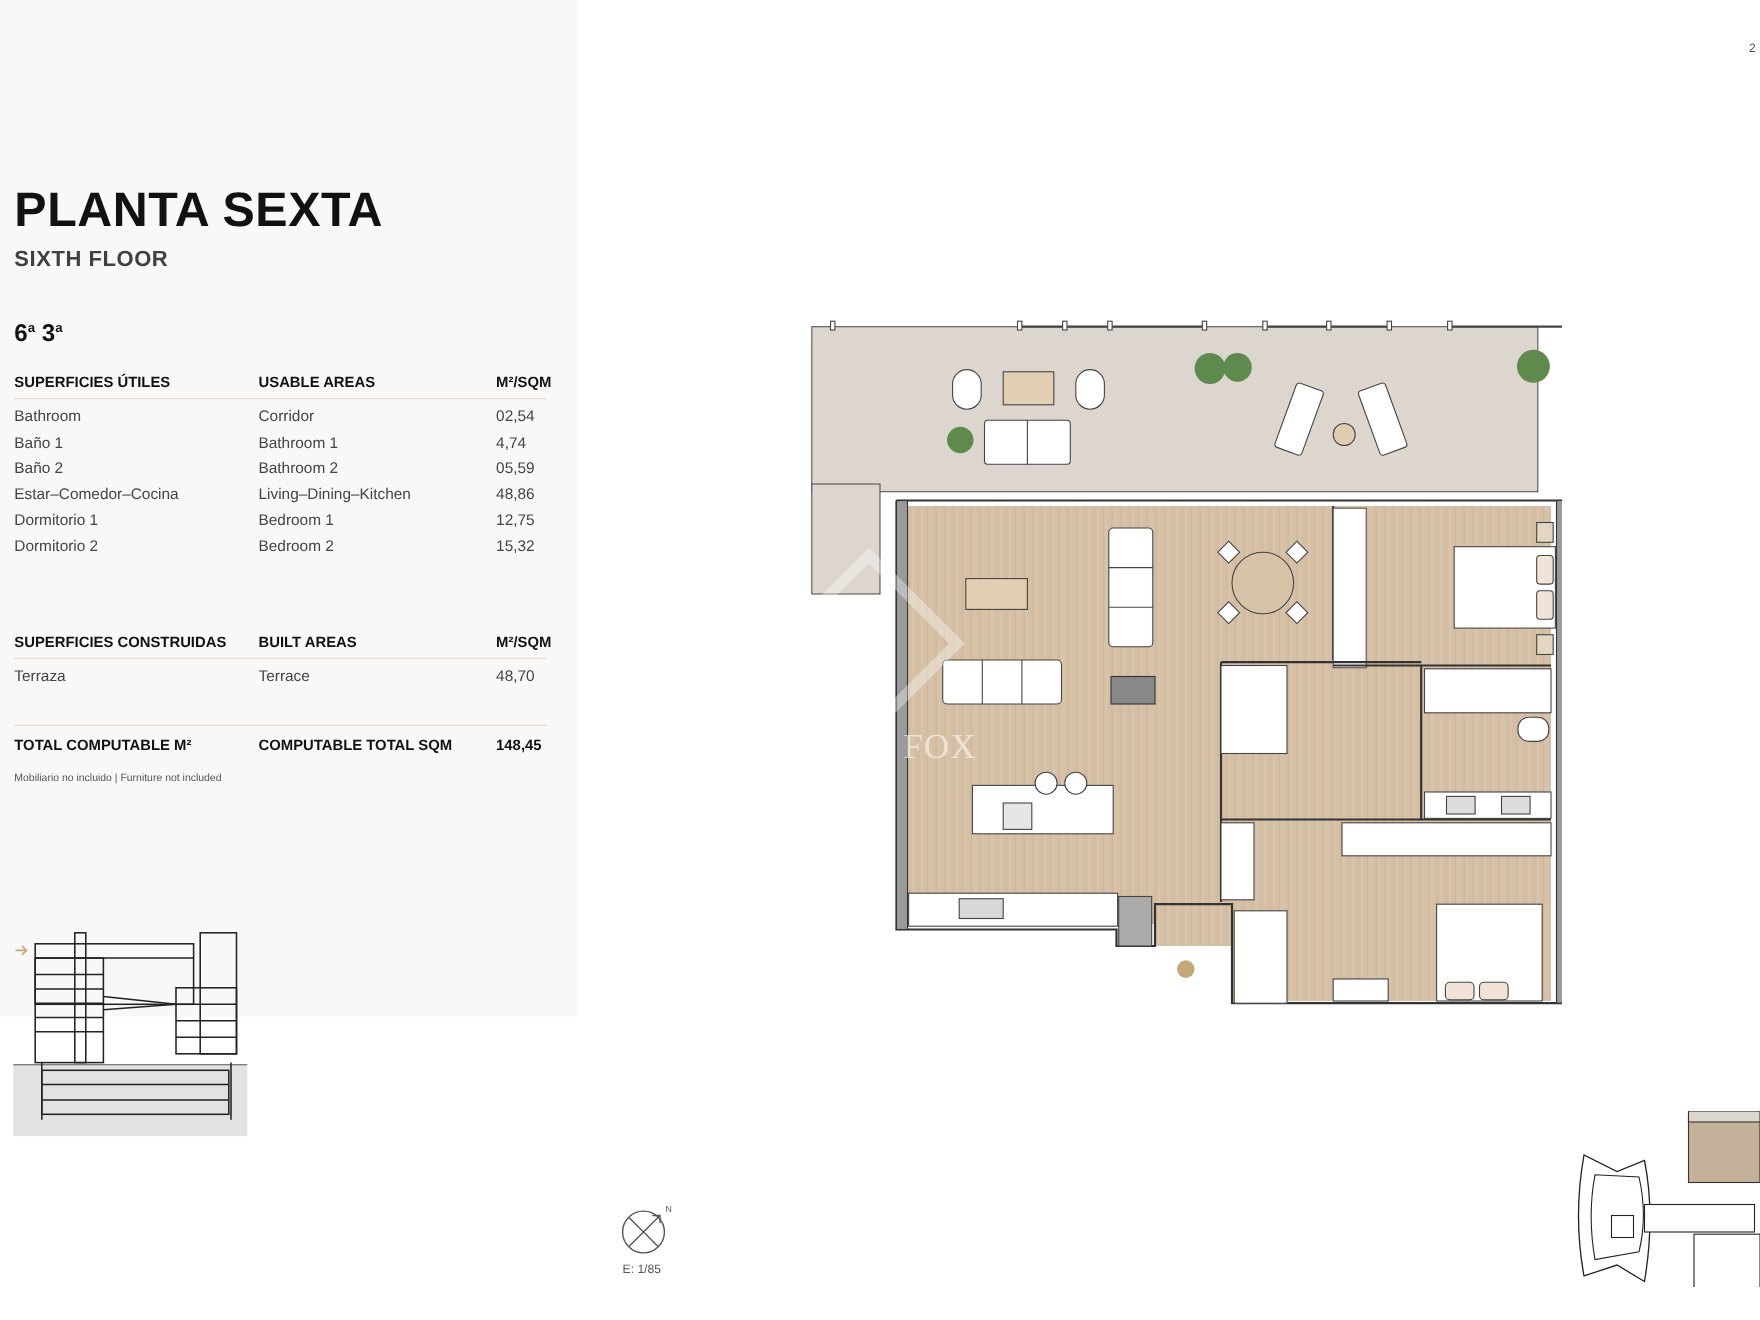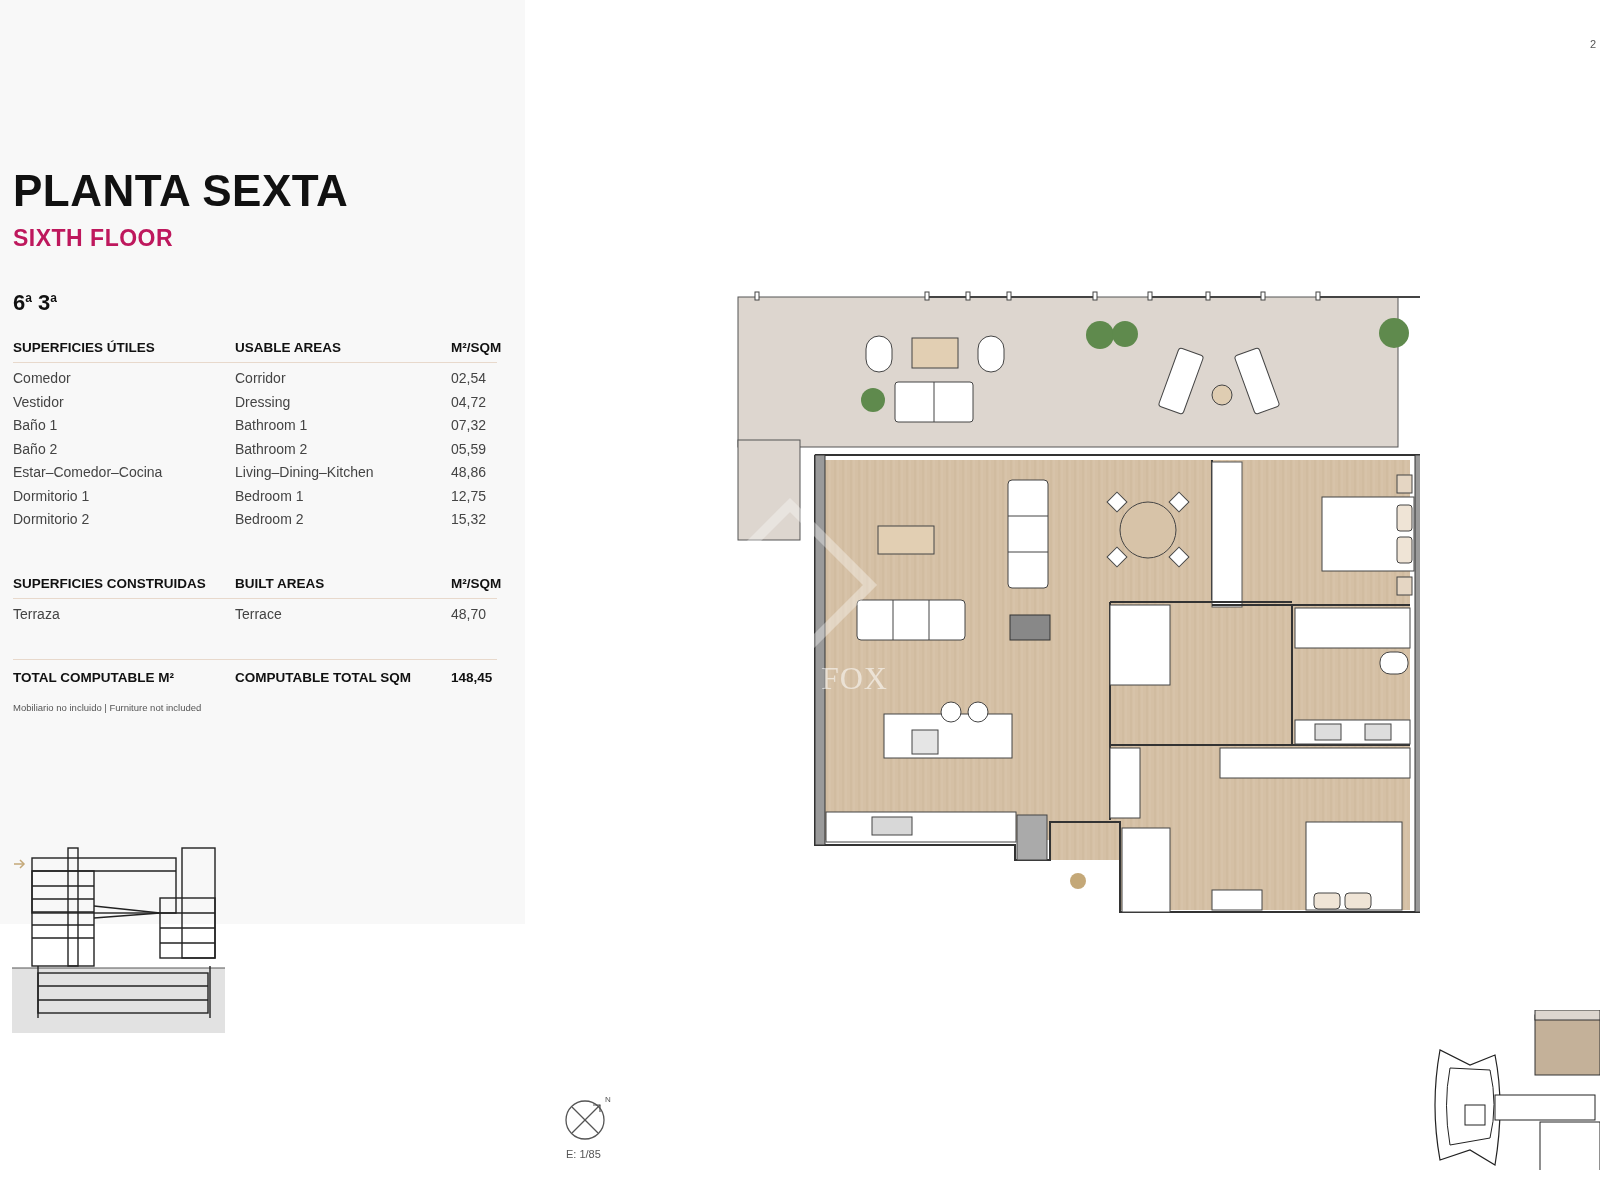--- a/index.html
+++ b/index.html
@@ -2,21 +2,21 @@
 <html><head>
 <meta charset="utf-8">
 <style>
   * { box-sizing: border-box; margin: 0; padding: 0; }
   html, body { width: 1600px; height: 1200px; overflow: hidden; background: #ffffff; font-family: "Liberation Sans", "DejaVu Sans", sans-serif; color: #1a1a1a; }
   .page { position: relative; width: 1600px; height: 1200px; }
   .left { position: absolute; left: 0; top: 0; width: 525px; height: 924px; background: #f8f8f8; }
   .right { position: absolute; left: 525px; top: 0; width: 1075px; height: 1200px; background: #ffffff; }
 
   .title { position: absolute; left: 13px; top: 166px; font-size: 44px; font-weight: 700; letter-spacing: 0.5px; color: #111; }
-  .subtitle { position: absolute; left: 13px; top: 225px; font-size: 23px; font-weight: 700; letter-spacing: 0.5px; color: #be185d; }
+  .subtitle { position: absolute; left: 13px; top: 225px; font-size: 20px; font-weight: 700; letter-spacing: 0.5px; color: #404040; }
   .unit { position: absolute; left: 13px; top: 290px; font-size: 22px; font-weight: 700; color: #111; }
   .unit sup { font-size: 12px; vertical-align: 8px; }
 
   .table { position: absolute; left: 13px; width: 484px; }
   .row { position: relative; height: 23.5px; font-size: 14px; color: #444; }
   .row span { position: absolute; top: 3px; white-space: nowrap; }
   .c1 { left: 0; } .c2 { left: 222px; } .c3 { left: 423px; padding-left: 15px; }
   .hdr { height: 30px; font-weight: 700; color: #111; font-size: 13.5px; border-bottom: 1.5px solid #e8d9cc; }
   .hdr span { top: 7px; }
   .total { height: 34px; font-weight: 700; color: #111; font-size: 13.5px; border-top: 1.5px solid #e8d9cc; margin-top: 32px; }
@@ -44,33 +44,28 @@
     </div>
 
     <div class="table" style="top:333px;">
       <div class="row hdr">
         <span class="c1">SUPERFICIES ÚTILES</span>
         <span class="c2">USABLE AREAS</span>
         <span class="c3">M²/SQM</span>
       </div>
       <div style="height:4px"></div>
       <div class="row">
-          <span class="c1">Comedor</span>
+          <span class="c1">Bathroom</span>
           <span class="c2">Corridor</span>
           <span class="c3">02,54</span>
         </div>
       <div class="row">
-          <span class="c1">Vestidor</span>
-          <span class="c2">Dressing</span>
-          <span class="c3">04,72</span>
-        </div>
-      <div class="row">
           <span class="c1">Baño 1</span>
           <span class="c2">Bathroom 1</span>
-          <span class="c3">07,32</span>
+          <span class="c3">4,74</span>
         </div>
       <div class="row">
           <span class="c1">Baño 2</span>
           <span class="c2">Bathroom 2</span>
           <span class="c3">05,59</span>
         </div>
       <div class="row">
           <span class="c1">Estar–Comedor–Cocina</span>
           <span class="c2">Living–Dining–Kitchen</span>
           <span class="c3">48,86</span>

